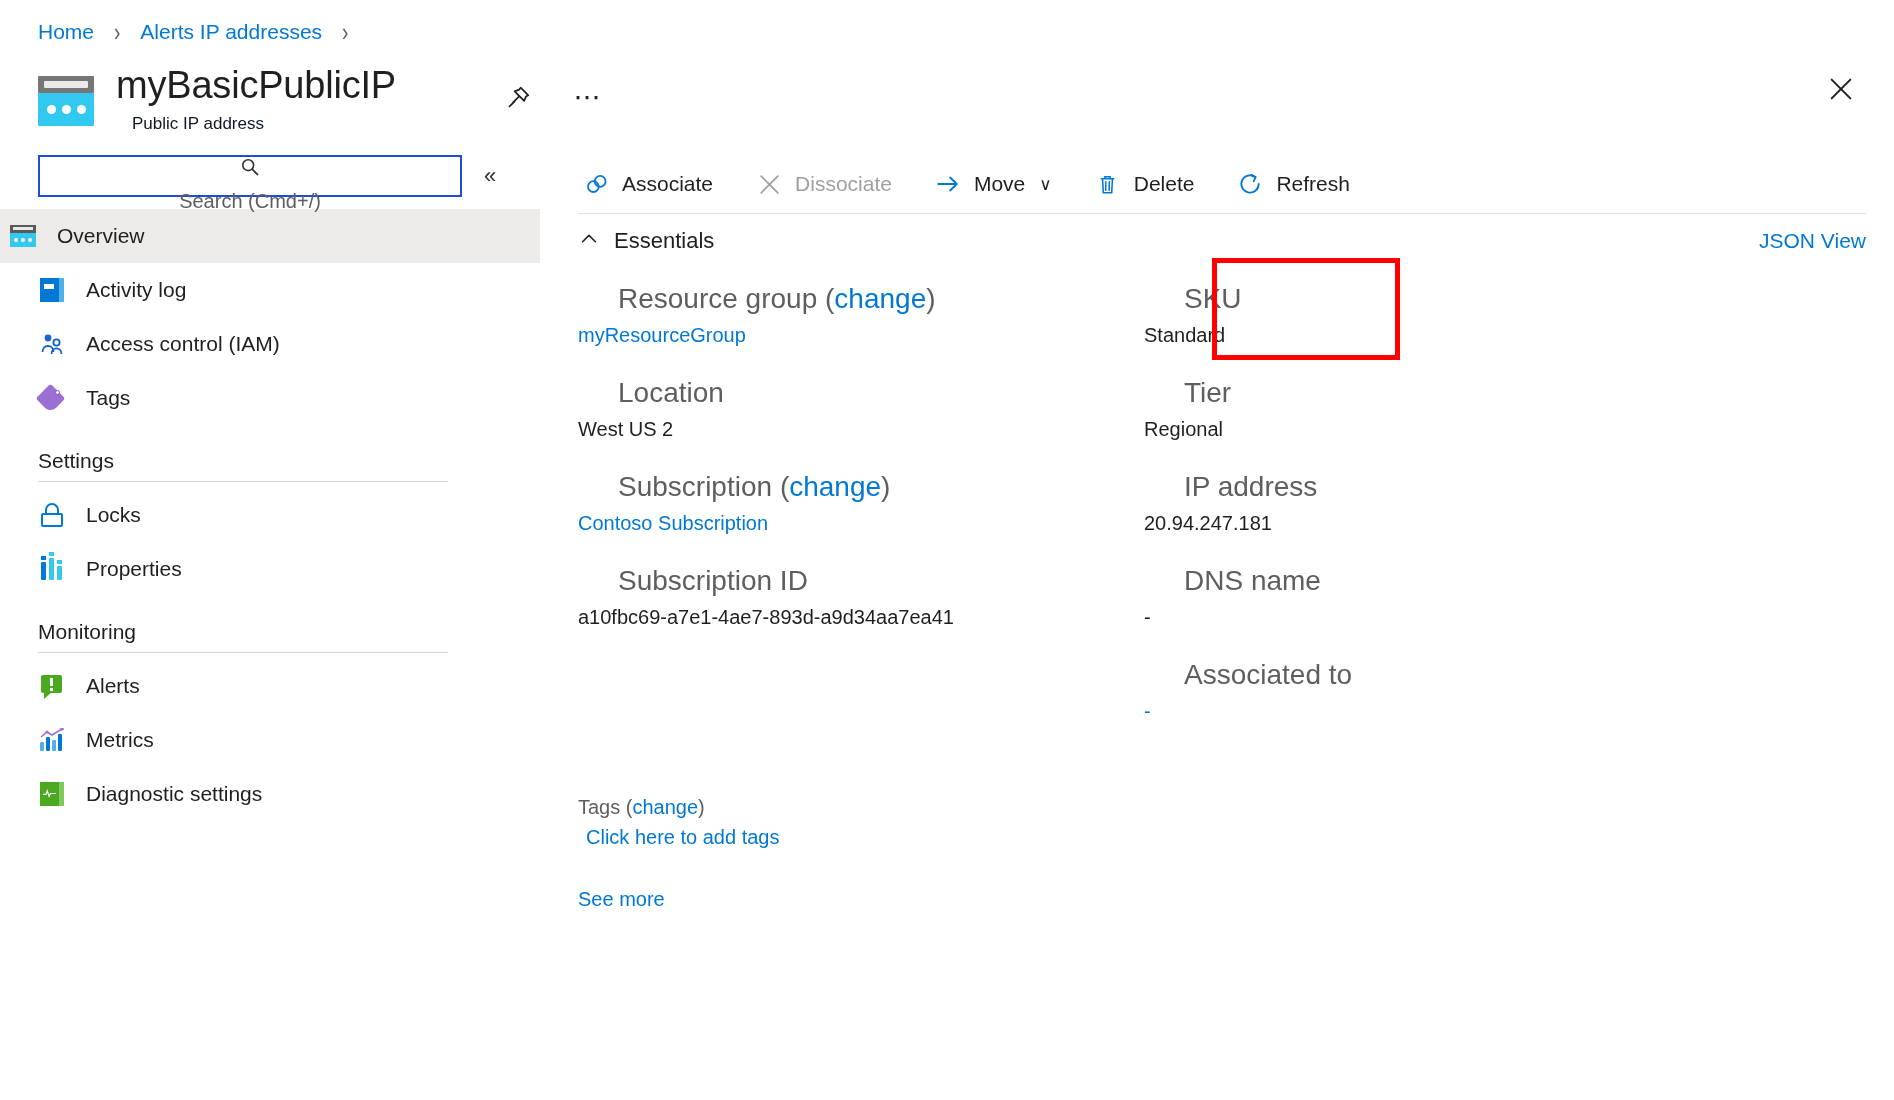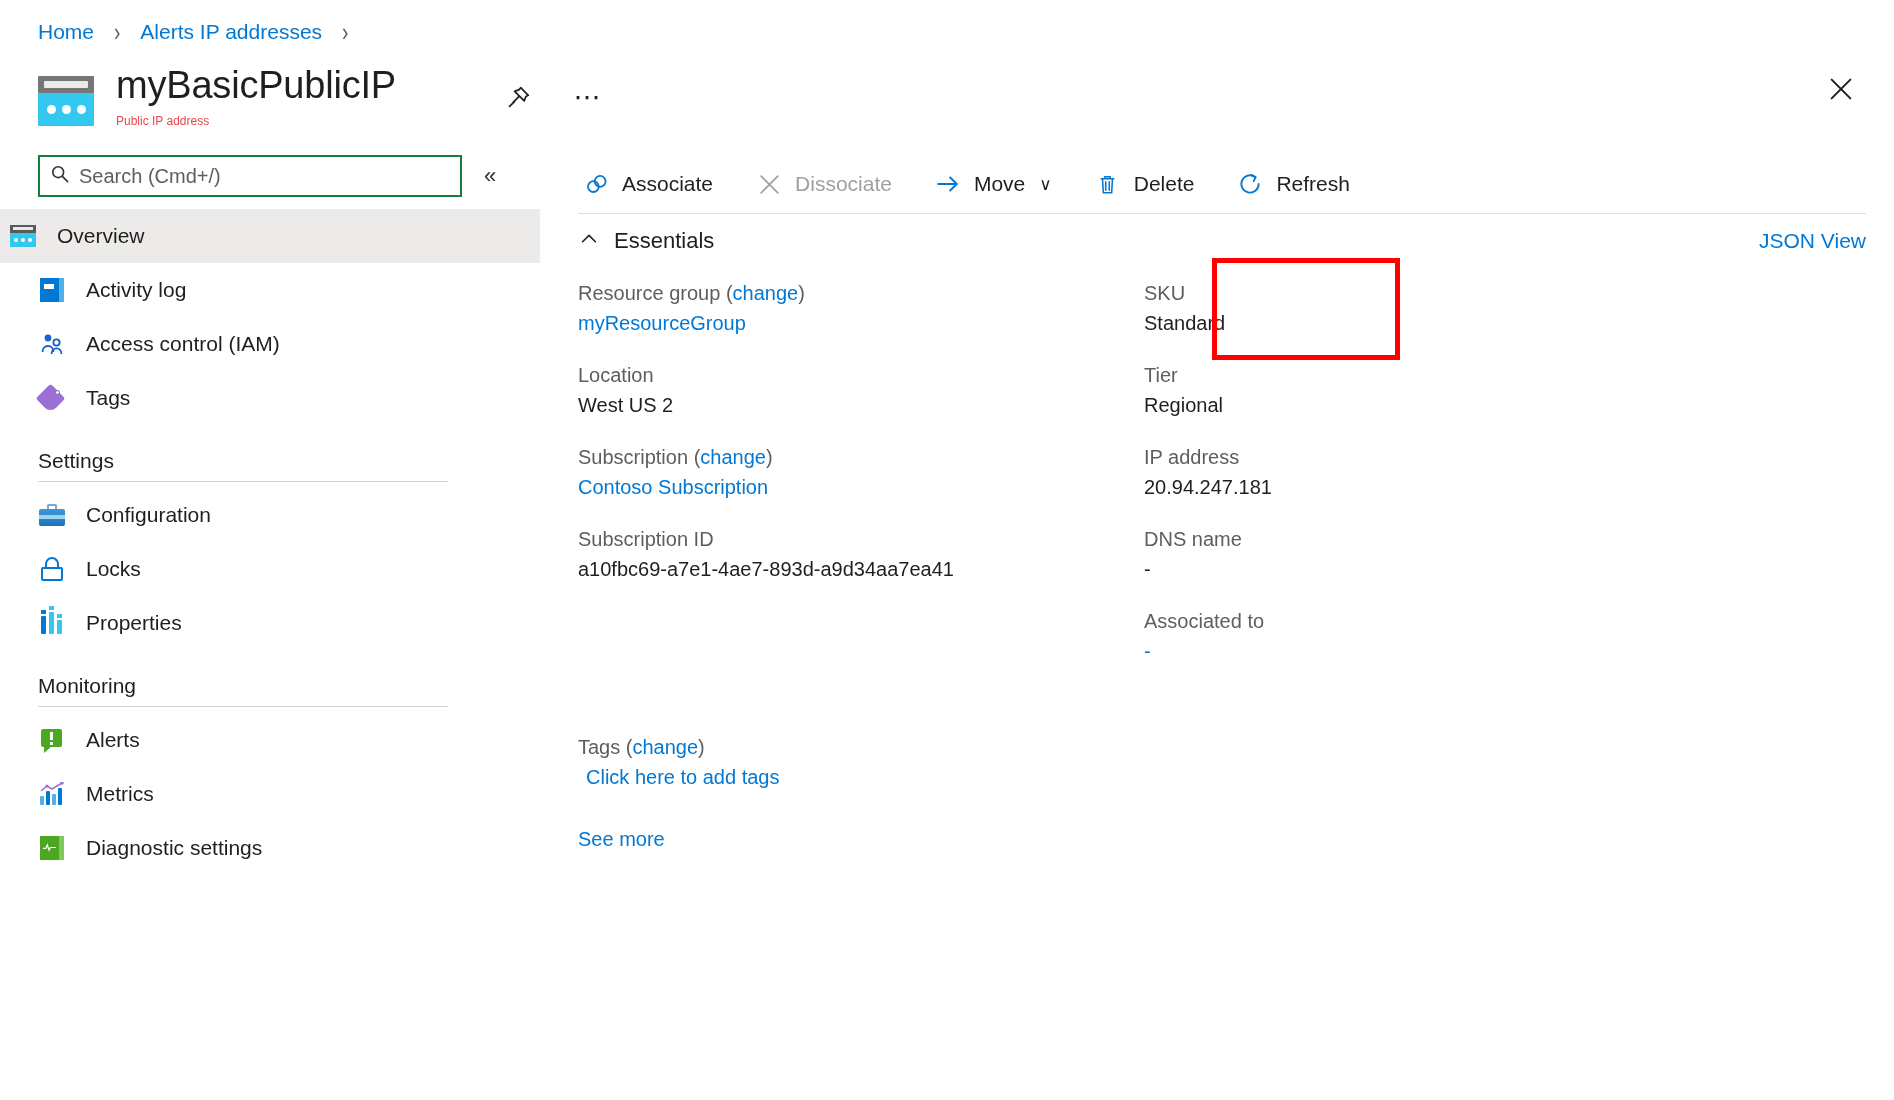--- a/index.html
+++ b/index.html
@@ -46,21 +46,21 @@
     background: #32c8ef; border-radius: 0 0 1px 1px;
     display: flex; align-items: center; justify-content: center; gap: 6px;
   }
   .res-icon .dot { width: 9px; height: 9px; border-radius: 50%; background: #fff; }
 
   .title-text { display: flex; flex-direction: column; }
   .res-name {
     font-size: 38px; font-weight: 400; color: #201f1e; line-height: 1.15;
     letter-spacing: -0.2px;
   }
-  .res-sub { font-size: 12px; color: #ef4444; margin-top: 6px; }
+  .res-sub { font-size: 17px; color: #0f172a; margin-top: 6px; margin-left: 16px; }
 
   .title-actions {
     position: absolute; left: 498px; top: 78px;
     display: flex; align-items: center; gap: 30px;
   }
   .icon-btn {
     width: 40px; height: 40px; display: flex; align-items: center;
     justify-content: center; cursor: pointer; border-radius: 2px;
   }
   .ellipsis { font-size: 27px; color: #201f1e; line-height: 0.5; letter-spacing: 2px; }
@@ -72,22 +72,22 @@
   }
 
   
   .sidebar {
     position: absolute; left: 0; top: 155px; width: 540px; height: 945px;
   }
   .search-row {
     display: flex; align-items: center; padding-left: 38px; gap: 16px;
   }
   .search-box {
-    width: 424px; height: 42px; border: 2px solid #15803d; background: #fff;
-    display: flex; align-items: center; padding: 0 10px; gap: 9px;
+    width: 424px; height: 42px; border: 2px solid #1d4ed8; background: #fff;
+    display: flex; align-items: center; padding: 0 10px; gap: 9px; flex-direction: column;
   }
   .search-ph { font-size: 20px; color: #605e5c; }
   .collapse-btn {
     font-size: 22px; color: #323130; cursor: pointer; font-weight: 300;
     padding: 4px 6px;
   }
 
   .nav-list { margin-top: 12px; }
   .nav-item {
     display: flex; align-items: center; gap: 20px;
@@ -187,21 +187,21 @@
   .ess-toggle { display: flex; align-items: center; gap: 14px; cursor: pointer; }
   .ess-title { font-size: 22px; color: #201f1e; }
   .json-link { font-size: 21px; color: #0078d4; cursor: pointer; }
 
   .ess-grid {
     display: flex; padding-left: 38px; margin-top: 24px; position: relative;
   }
   .ess-col { width: 566px; }
   .ess-col.right { width: 560px; }
   .ess-field { margin-bottom: 22px; }
-  .ess-label { font-size: 20px; color: #605e5c; line-height: 1.5; }
+  .ess-label { font-size: 28px; color: #605e5c; line-height: 1.5; margin-left: 40px; }
   .ess-value { font-size: 20px; color: #201f1e; line-height: 1.5; }
   .ess-value.link, .lnk { color: #0078d4; cursor: pointer; }
 
   .highlight-box {
     position: absolute; left: 672px; top: -20px; width: 188px; height: 102px;
     border: 5px solid #ff0000; pointer-events: none;
   }
 
   .tags-block { padding-left: 38px; margin-top: 44px; }
   .tags-label { font-size: 20px; color: #605e5c; line-height: 1.5; }
@@ -309,27 +309,20 @@
           <span class="shape"></span>
             <span class="hole"></span>
         </span>
         <span>Tags</span>
       </div>
     </div>
 
     <div class="nav-group-title">Settings</div>
     <div class="nav-divider"></div>
 
-    <div class="nav-item">
-      <span class="nav-icon ic-tool">
-        <span class="handle"></span>
-          <span class="box"></span>
-      </span>
-      <span>Configuration</span>
-    </div>
 
     <div class="nav-item">
       <span class="nav-icon ic-lock">
         <span class="shackle"></span>
           <span class="body"></span>
       </span>
       <span>Locks</span>
     </div>
 
     <div class="nav-item">

